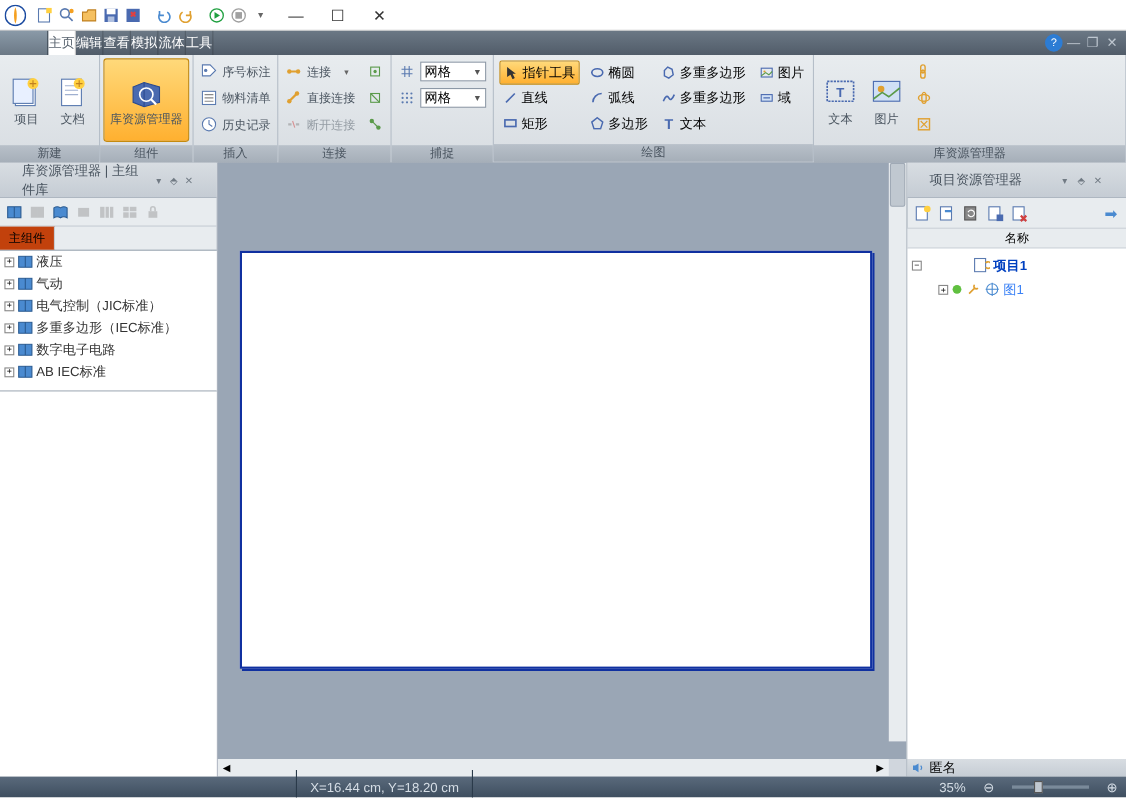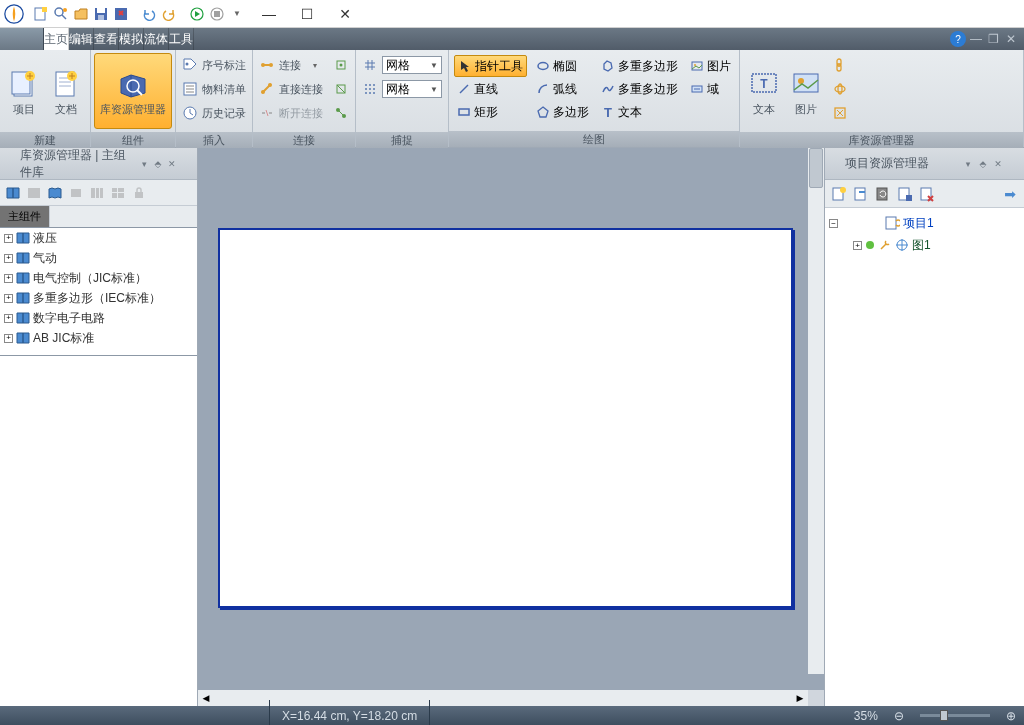--- a/index.html
+++ b/index.html
@@ -43,21 +43,21 @@
 .content{flex:1;display:flex;min-height:0}
 .panel{background:#e8ecef;display:flex;flex-direction:column}
 .panel.left{width:198px;border-right:1px solid #9fa9b5}
 .panel.right{width:200px;border-left:1px solid #9fa9b5}
 .panel-hdr{height:32px;background:linear-gradient(#d8dde2,#c5ccd4);display:flex;align-items:center;padding:0 20px;font-size:11px;color:#4a5560;border-bottom:1px solid #aeb7c1}
 .panel-hdr .spacer{flex:1}
 .panel-hdr .pbtn{width:12px;height:12px;cursor:pointer;margin-left:3px;opacity:.7;font-size:9px;display:flex;align-items:center;justify-content:center}
 .lib-tools{height:26px;display:flex;align-items:center;gap:3px;padding:0 4px;border-bottom:1px solid #c5ccd4}
 .lib-tool{width:18px;height:18px;cursor:pointer;display:flex;align-items:center;justify-content:center}
 .lib-tabs{height:22px;display:flex;border-bottom:1px solid #8c98a6}
-.lib-tab{padding:0 8px;display:flex;align-items:center;font-size:11px;background:#737373;border-right:1px solid #c5ccd4;cursor:pointer}
+.lib-tab{padding:0 8px;display:flex;align-items:center;font-size:11px;background:#c2410c;border-right:1px solid #c5ccd4;cursor:pointer}
 .tree{flex:0 0 128px;background:#fff;overflow-y:scroll;border-bottom:1px solid #8c98a6}
 .tree-row{display:flex;align-items:center;height:20px;padding-left:4px;gap:3px;cursor:pointer}
 .tree-row .exp{width:9px;height:9px;border:1px solid #888;display:flex;align-items:center;justify-content:center;font-size:8px;line-height:1}
 .tree-row .book{width:14px;height:12px}
 .tree-row .tlbl{font-size:12px;color:#333}
 .preview{flex:1;background:#fff}
 .canvas-area{flex:1;display:flex;flex-direction:column;background:#9aa6b5}
 .canvas-scroll{flex:1;position:relative;overflow:hidden}
 .canvas-page{position:absolute;left:20px;top:80px;width:575px;height:380px;background:#fff;border:2px solid #1030a0;box-shadow:2px 2px 0 #1030a0}
 .vscroll{position:absolute;right:0;top:0;bottom:16px;width:16px;background:#e8ecef}
@@ -65,23 +65,23 @@
 .hscroll{height:16px;background:#e8ecef;display:flex}
 .hscroll .harr{width:16px;display:flex;align-items:center;justify-content:center;font-size:9px;cursor:pointer}
 .hscroll .htrack{flex:1;position:relative}
 .hscroll .corner{width:16px;background:#d0d6dd}
 .proj-tools{height:28px;display:flex;align-items:center;gap:2px;padding:0 4px;border-bottom:1px solid #c5ccd4;overflow:hidden}
 .proj-tool{width:20px;height:20px;cursor:pointer;display:flex;align-items:center;justify-content:center}
 .proj-hdr{height:18px;background:#e8ecef;text-align:center;font-size:11px;border-bottom:1px solid #c5ccd4;line-height:18px}
 .proj-tree{flex:1;background:#fff;padding:4px}
 .proj-row{display:flex;align-items:center;height:22px;gap:3px;cursor:pointer}
 .proj-row .exp{width:9px;height:9px;border:1px solid #888;display:flex;align-items:center;justify-content:center;font-size:8px}
-.proj-row .plbl{font-size:12px;color:#0040c0;font-weight:400}
+.proj-row .plbl{font-size:12px;color:#0040c0;font-weight:700}
 .proj-row.child{padding-left:24px}
-.proj-row.child .plbl{color:#14532d;font-weight:400}
+.proj-row.child .plbl{color:#3b82f6;font-weight:400}
 .proj-foot{height:16px;background:linear-gradient(#d8dde2,#c5ccd4);display:flex;align-items:center;font-size:10px;padding:0 4px;gap:4px}
 .status{height:19px;background:linear-gradient(#5a6a7c,#3e4e5f);display:flex;align-items:center;color:#d5dde5;font-size:11px}
 .status .cell{padding:16px 12px;border-right:1px solid #2a3a4a;height:100%;display:flex;align-items:center}
 .status .spacer{flex:1}
 .status .zoom{display:flex;align-items:center;gap:16px;padding:0 8px}
 .slider{width:70px;height:3px;background:#7a8a9a;position:relative}
 .slider .sthumb{position:absolute;left:20px;top:-4px;width:8px;height:11px;background:#c0c8d0;border:1px solid #555}
 svg{display:block}
 </style>
 </head>
@@ -604,21 +604,21 @@
           <svg class="book">
             <path d="M1 1 L7 1 L7 11 L1 11 Z M7 1 L13 1 L13 11 L7 11 Z" fill="#4a8ad0" stroke="#2a5a90"></path>
           </svg>
           <span class="tlbl">数字电子电路</span>
         </div>
       <div class="tree-row">
           <span class="exp">+</span>
           <svg class="book">
             <path d="M1 1 L7 1 L7 11 L1 11 Z M7 1 L13 1 L13 11 L7 11 Z" fill="#4a8ad0" stroke="#2a5a90"></path>
           </svg>
-          <span class="tlbl">AB JIC标准</span>
+          <span class="tlbl">AB IEC标准</span>
         </div>
     </div>
     <div class="preview"></div>
   </div>
 
   <div class="canvas-area">
     <div class="canvas-scroll">
       <div class="canvas-page"></div>
       <div class="vscroll">
           <div class="thumb"></div>
@@ -667,20 +667,21 @@
         </div>
       <div class="proj-tool">
           <svg width="16" height="16">
             <rect x="2" y="2" width="10" height="12" fill="#fff" stroke="#5a7ab0"></rect>
             <path d="M9 10 L14 15 M14 10 L9 15" stroke="#d04040" stroke-width="2"></path>
           </svg>
         </div>
       <div style="flex:1"></div>
       <div class="proj-tool" style="color:#4a8ad0;font-size:14px">➡</div>
     </div>
+    <div class="proj-hdr">名称</div>
     <div class="proj-tree">
       <div class="proj-row">
         <span class="exp">−</span>
         <span style="width:40px"></span>
         <svg width="16" height="14">
             <rect x="2" y="1" width="10" height="12" fill="#fff" stroke="#5a7ab0"></rect>
             <path d="M12 5 A3 3 0 1 1 12 9" fill="none" stroke="#e0a030" stroke-width="1.5"></path>
           </svg>
         <span class="plbl">项目1</span>
       </div>
@@ -691,20 +692,27 @@
           </svg>
         <svg width="14" height="14">
             <path d="M3 11 L8 6 M8 3 A2 2 0 1 0 11 6" fill="none" stroke="#e0a030" stroke-width="1.5"></path>
           </svg>
         <svg width="14" height="14">
             <circle cx="7" cy="7" r="5" fill="none" stroke="#4a8ad0"></circle>
             <path d="M7 1 L7 13 M1 7 L13 7" stroke="#4a8ad0"></path>
           </svg>
         <span class="plbl">图1</span>
       </div>
+    </div>
+    <div class="proj-foot">
+      <svg width="12" height="10">
+          <path d="M1 3 L3 3 L6 1 L6 9 L3 7 L1 7 Z" fill="#4a8ad0"></path>
+          <path d="M8 3 A3 3 0 0 1 8 7" fill="none" stroke="#4a8ad0"></path>
+        </svg>
+      <span>匿名</span>
     </div>
   </div>
 </div>
 
 <div class="status">
   <div class="cell" style="width:270px"></div>
   <div class="cell">X=16.44 cm, Y=18.20 cm</div>
   <div class="spacer"></div>
   <div class="zoom">
     <span>35%</span>

